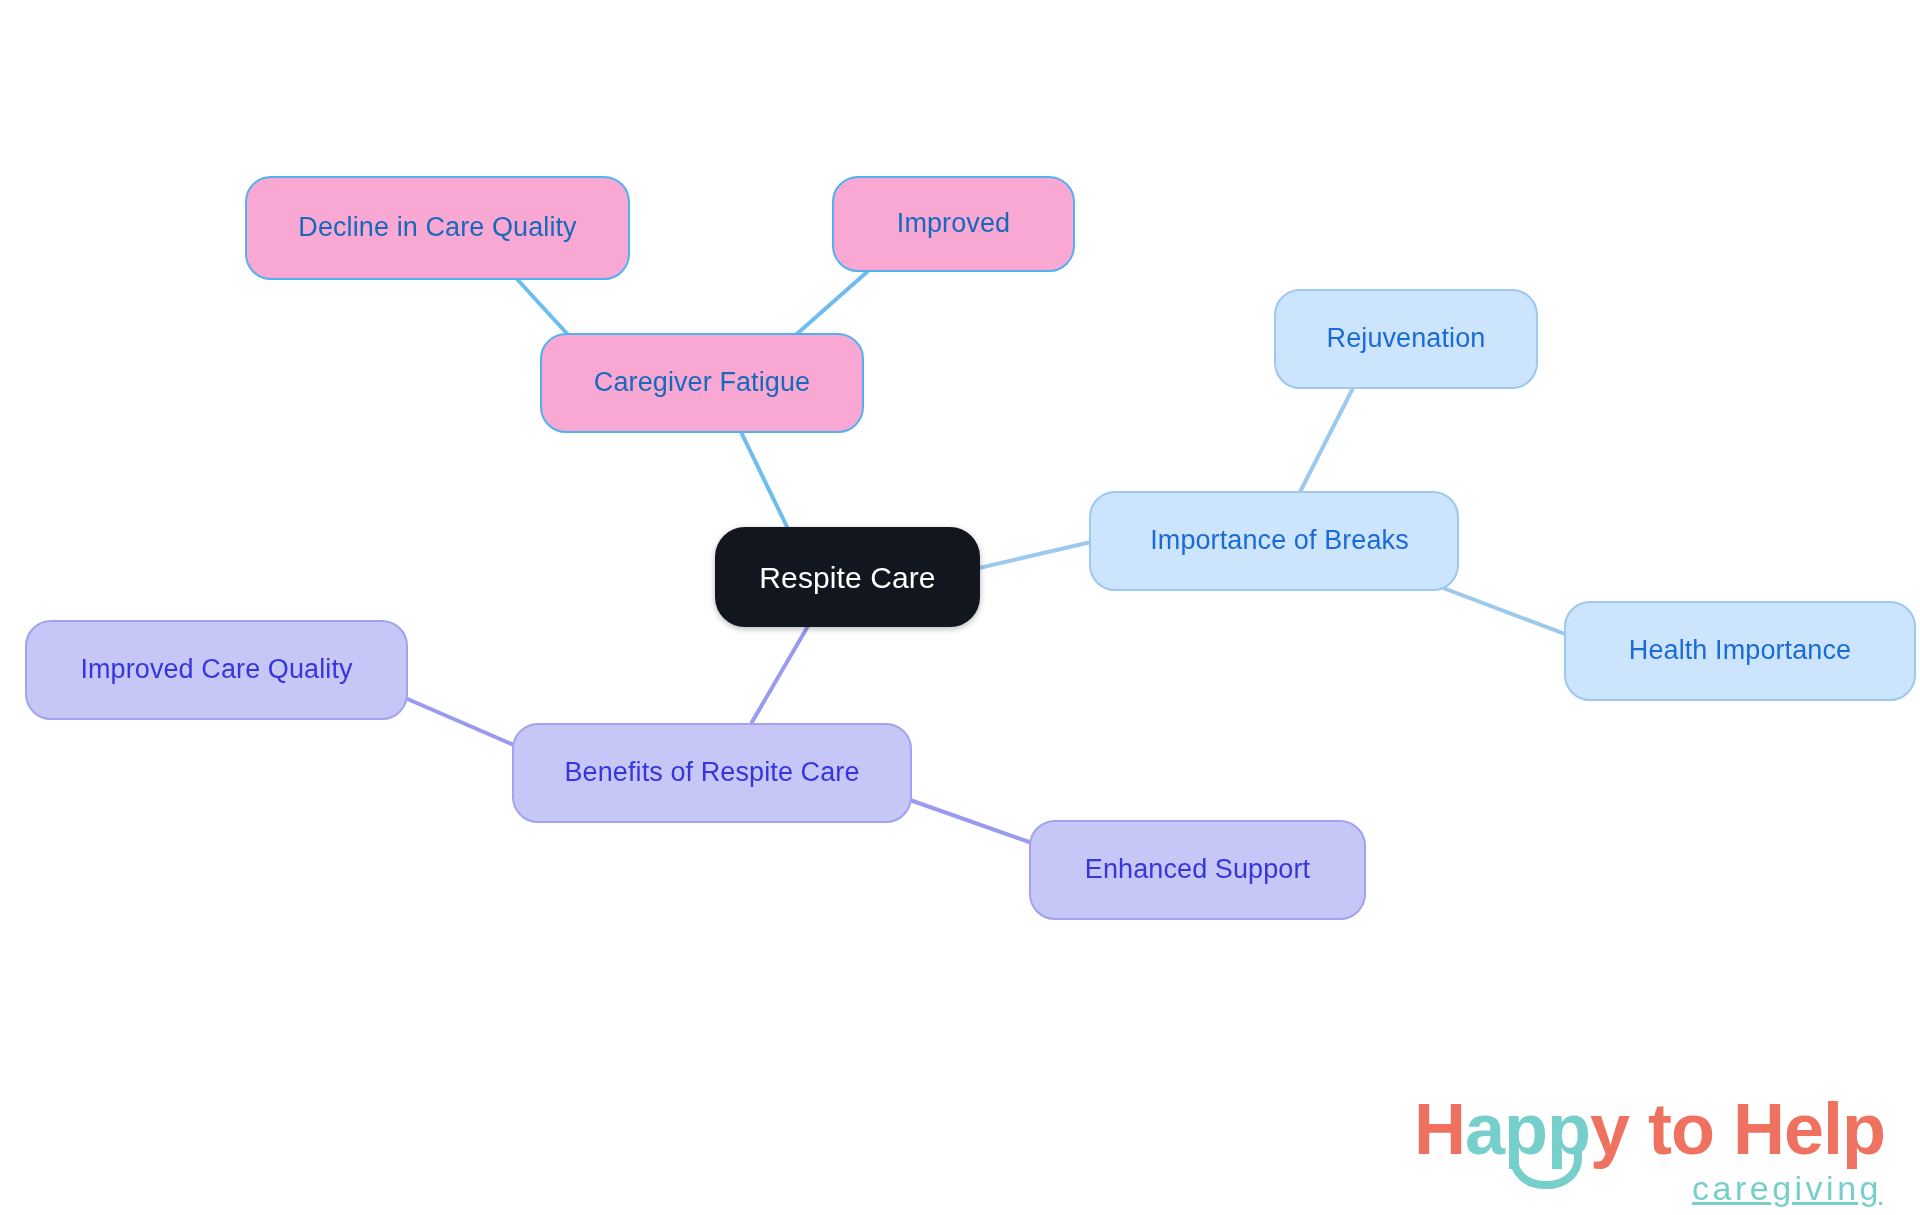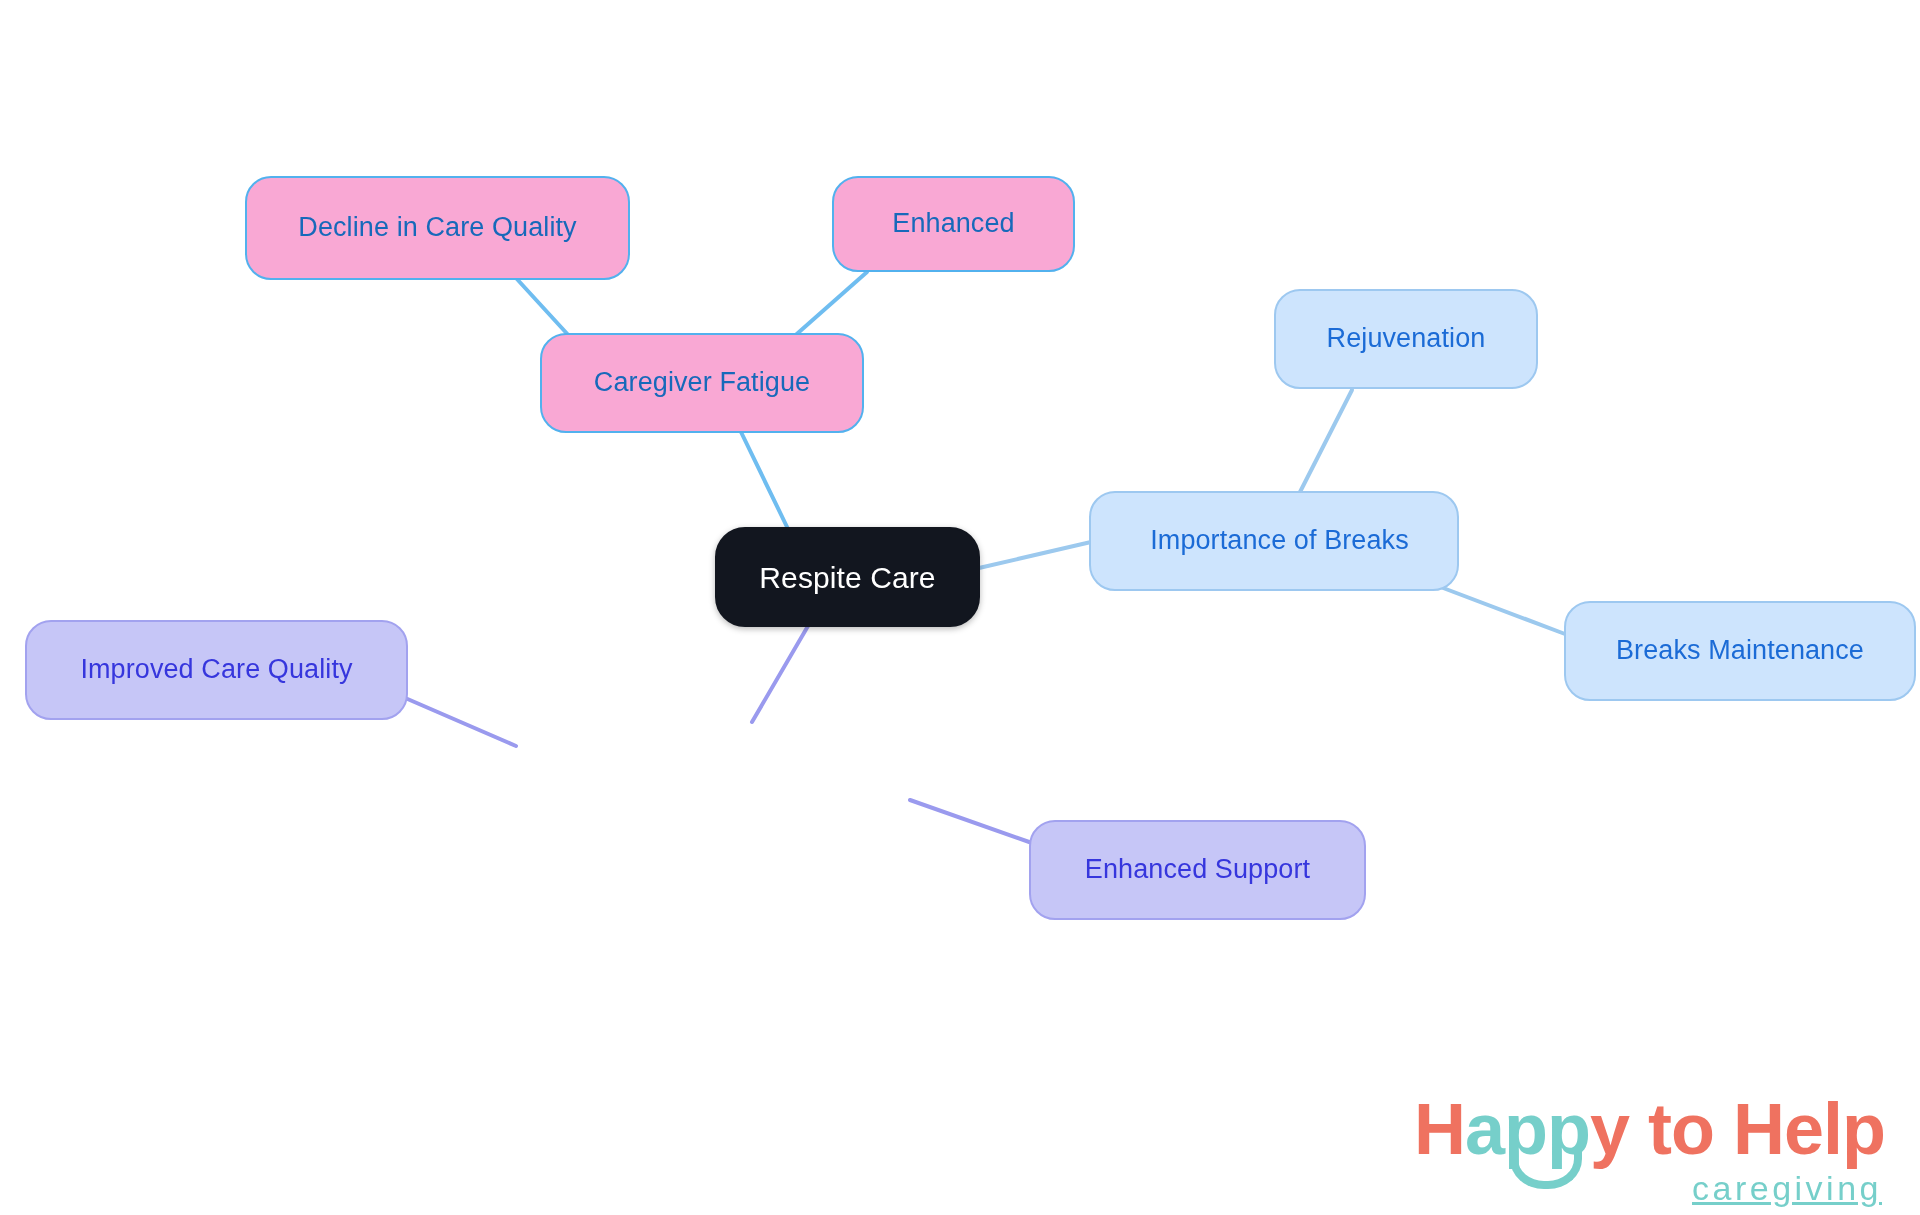--- a/index.html
+++ b/index.html
@@ -152,43 +152,46 @@
     <line x1="516" y1="746" x2="396" y2="694" stroke="#9a9aee" stroke-width="4" stroke-linecap="round"></line>
 
     <line x1="910" y1="800" x2="1032" y2="843" stroke="#9a9aee" stroke-width="4" stroke-linecap="round"></line>
   </svg>
 
   <div class="node branch-a" style="left:245px; top:176px; width:385px; height:104px;">
     <span class="node-label">Decline in Care Quality</span>
   </div>
 
   <div class="node branch-a" style="left:832px; top:176px; width:243px; height:96px;">
-    <span class="node-label">Enhanced</span>
+    <span class="node-label">Improved</span>
   </div>
 
   <div class="node branch-a" style="left:540px; top:333px; width:324px; height:100px;">
     <span class="node-label">Caregiver Fatigue</span>
   </div>
 
   <div class="node root" style="left:715px; top:527px; width:265px; height:100px;">
     <span class="node-label">Respite Care</span>
   </div>
 
   <div class="node branch-b" style="left:1089px; top:491px; width:370px; height:100px;padding-left:11px;">
     <span class="node-label">Importance of Breaks</span>
   </div>
 
   <div class="node branch-b" style="left:1274px; top:289px; width:264px; height:100px;">
     <span class="node-label">Rejuvenation</span>
   </div>
 
   <div class="node branch-b" style="left:1564px; top:601px; width:352px; height:100px;">
-    <span class="node-label">Breaks Maintenance</span>
-  </div>
-
+    <span class="node-label">Health Importance</span>
+  </div>
+
+  <div class="node branch-c" style="left:512px; top:723px; width:400px; height:100px;">
+    <span class="node-label">Benefits of Respite Care</span>
+  </div>
 
   <div class="node branch-c" style="left:25px; top:620px; width:383px; height:100px;">
     <span class="node-label">Improved Care Quality</span>
   </div>
 
   <div class="node branch-c" style="left:1029px; top:820px; width:337px; height:100px;">
     <span class="node-label">Enhanced Support</span>
   </div>
 
   <div id="logo">

